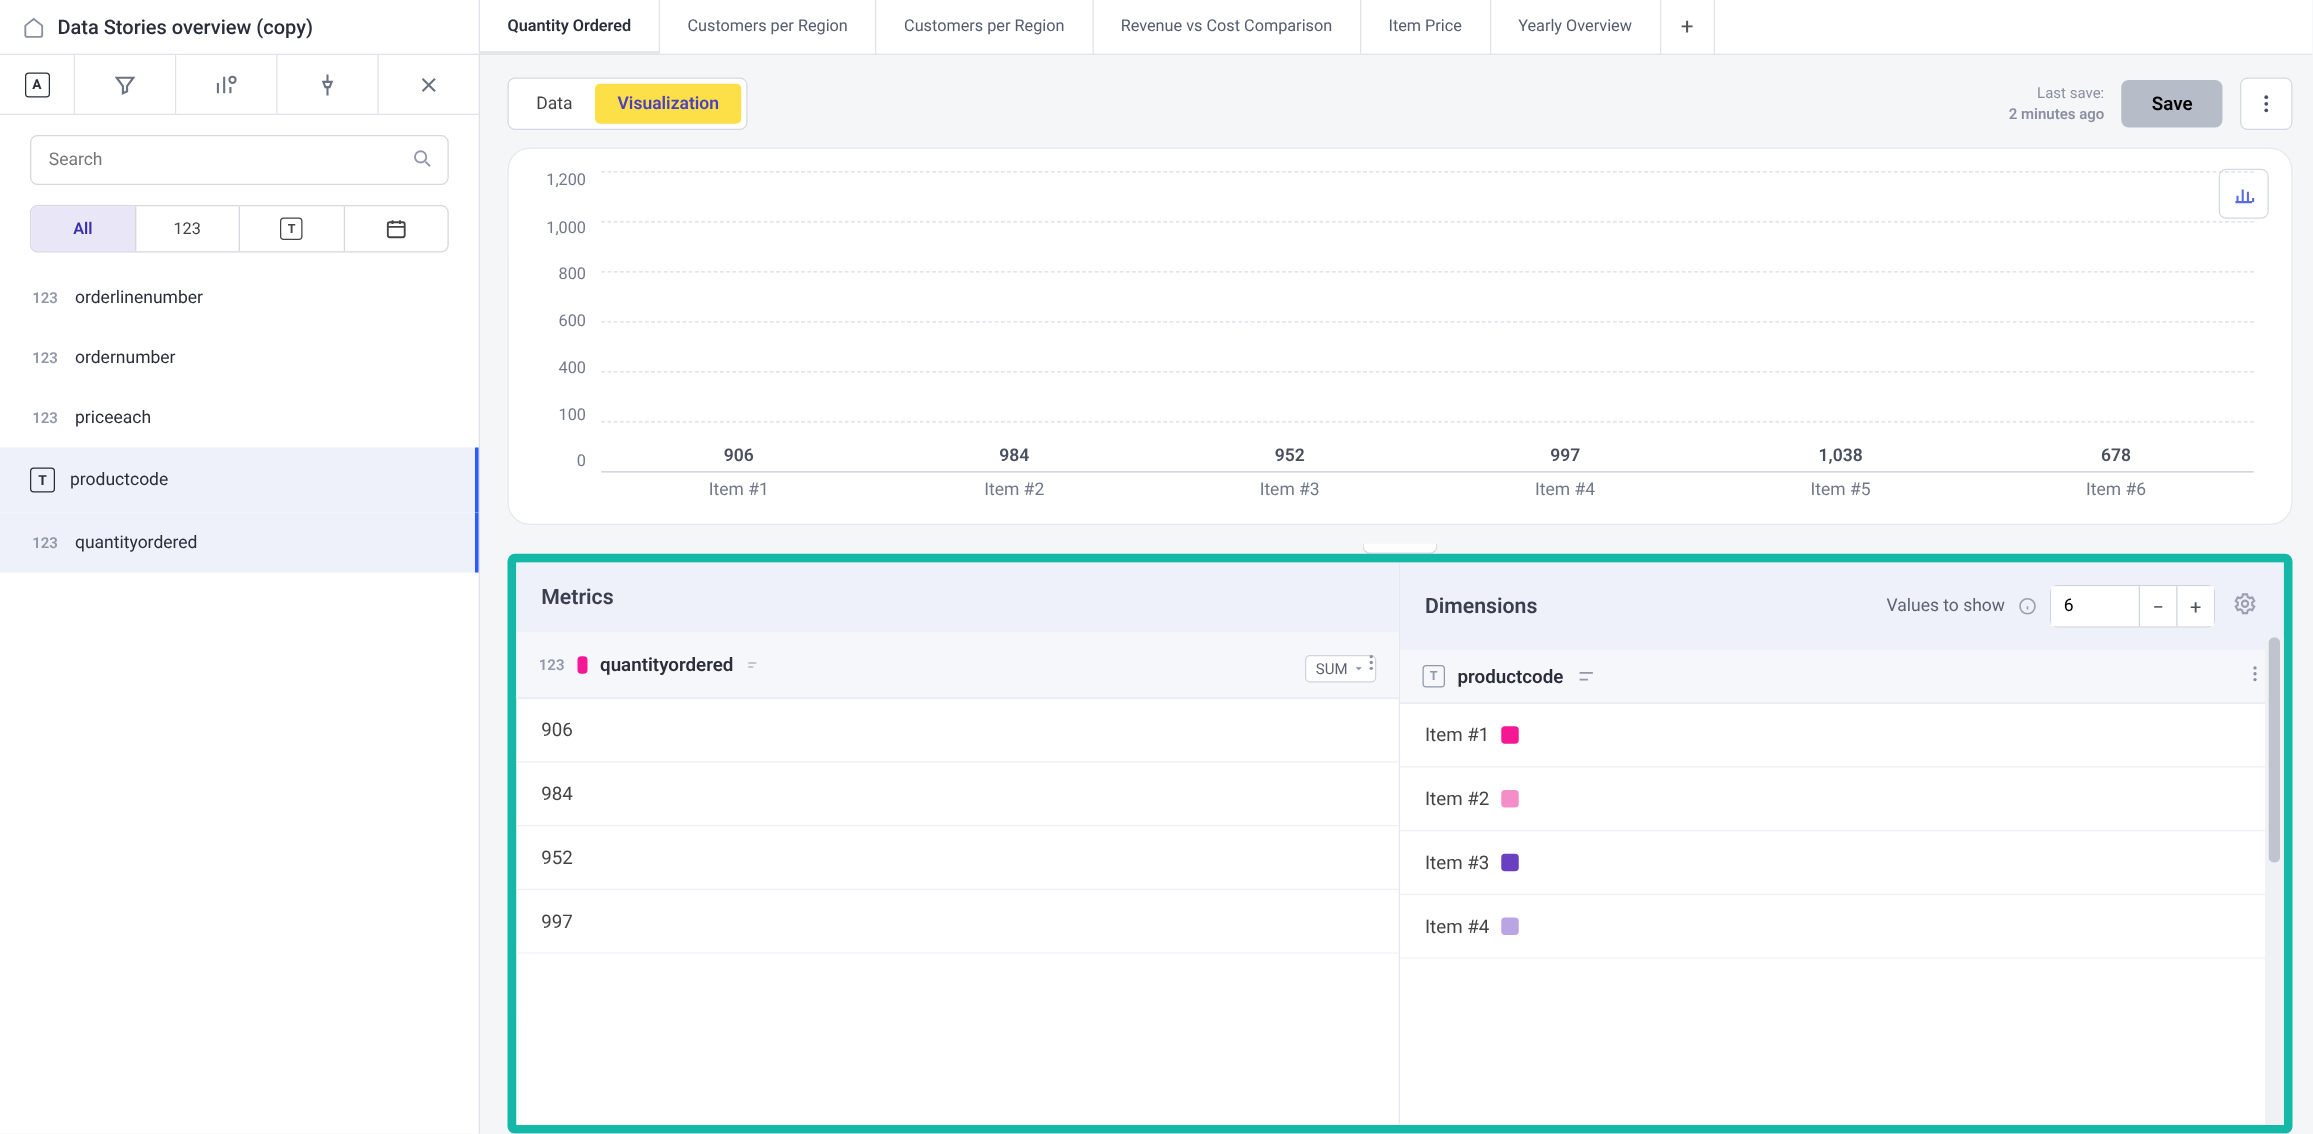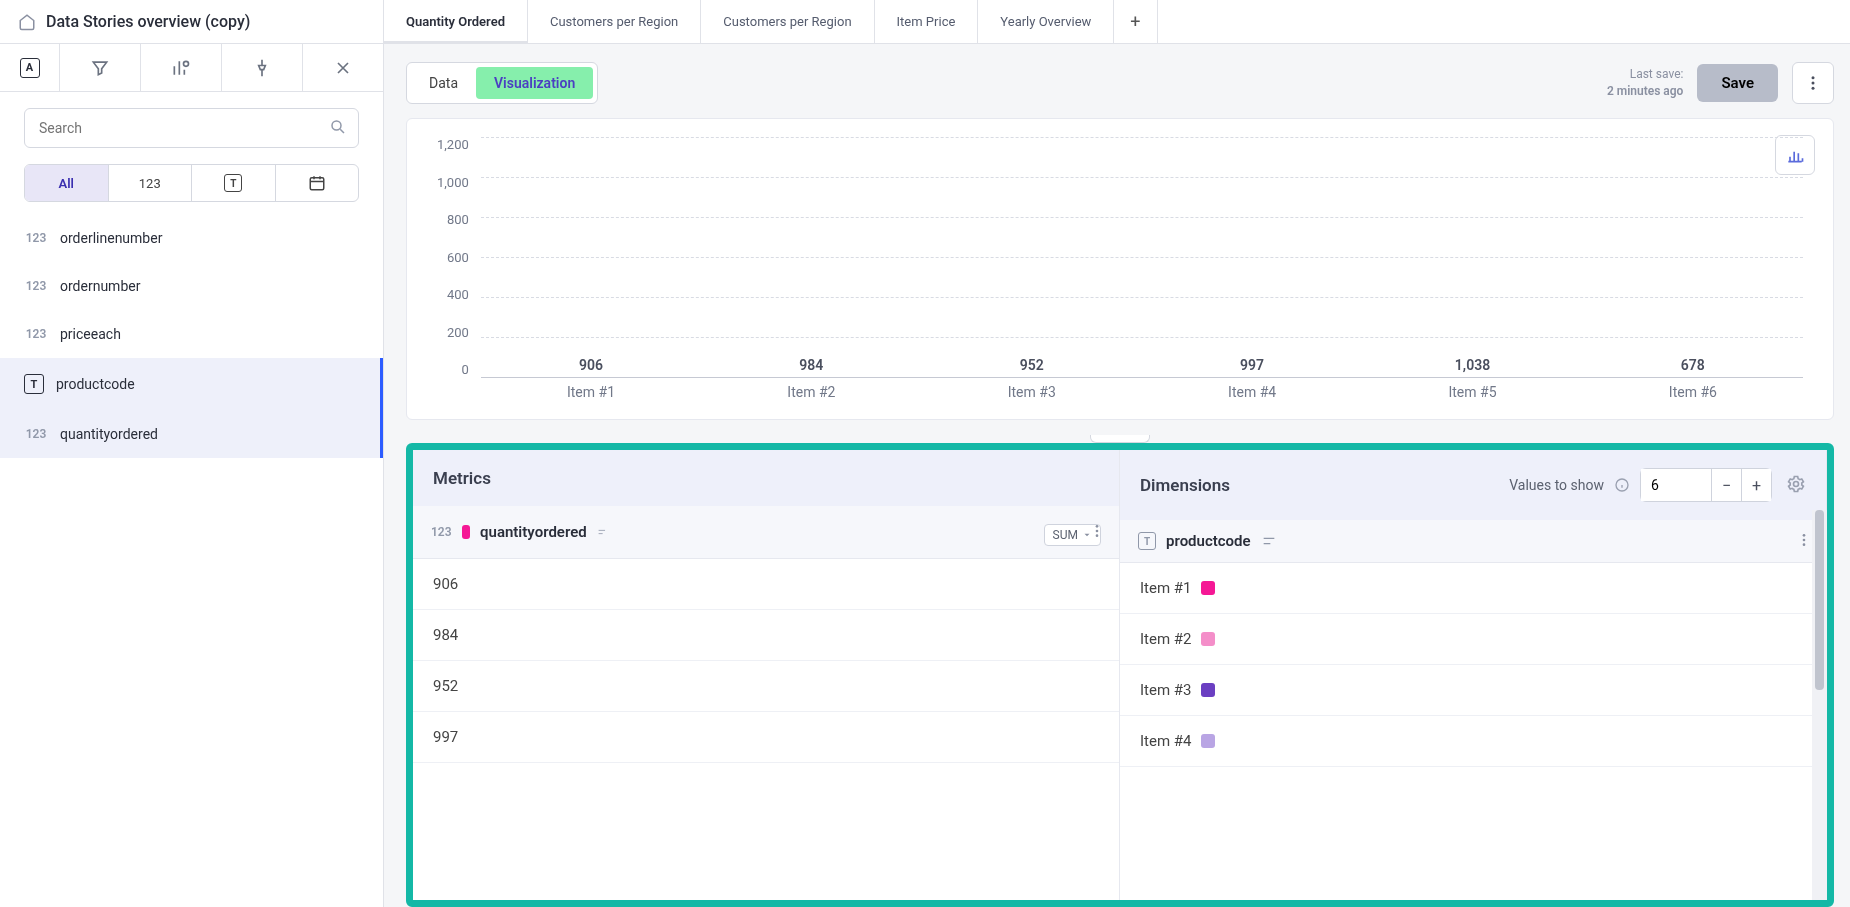--- a/index.html
+++ b/index.html
@@ -36,28 +36,28 @@
   .sb-field .ftype { font-size: 12px; color: #9098a9; font-weight: 600; width: 24px; text-align: center; }
   .sb-field.selgroup { background: #eef0fa; border-right: 3px solid #2c5cff; }
   .sb-footer { padding: 18px; display: flex; justify-content: center; border-top: 1px solid #e0e2e8; }
   .sb-create { display: flex; align-items: center; gap: 10px; padding: 10px 22px; border: 1px solid #cfd3dd; border-radius: 6px; background: #fff; font-size: 15px; font-weight: 600; cursor: pointer; }
   
   
   .content { flex: 1; padding: 18px 16px 0 22px; display: flex; flex-direction: column; overflow: hidden; }
   .content-top { display: flex; align-items: center; justify-content: space-between; margin-bottom: 14px; }
   .mode-toggle { display: inline-flex; border: 1px solid #d5d8e0; border-radius: 6px; background: #fff; padding: 4px; }
   .mode-btn { padding: 8px 18px; border-radius: 4px; font-size: 14px; cursor: pointer; color: #444; }
-  .mode-btn.active { background: #86efac; color: #4b3fc2; font-weight: 600; text-align: center; }
+  .mode-btn.active { background: #fde047; color: #4b3fc2; font-weight: 600; text-align: center; }
   .save-area { display: flex; align-items: center; gap: 14px; }
   .lastsave { text-align: right; font-size: 12px; color: #8a90a1; line-height: 1.4; }
   .savebtn { background: #b7bcc9; color: #000000; padding: 10px 24px; border-radius: 6px; font-weight: 600; font-size: 15px; cursor: pointer; border: none; }
   .kebab-btn { width: 42px; height: 42px; border: 1px solid #d5d8e0; border-radius: 6px; background: #fff; display: flex; align-items: center; justify-content: center; cursor: pointer; }
   
   
-  .chart-card { background: #fff; border: 1px solid #e6e8ef; border-radius: 6px; padding: 18px 30px 12px; position: relative; margin-bottom: 16px; }
+  .chart-card { background: #fff; border: 1px solid #e6e8ef; border-radius: 18px; padding: 18px 30px 12px; position: relative; margin-bottom: 16px; }
   .chart-type-btn { position: absolute; top: 16px; right: 18px; width: 40px; height: 40px; border: 1px solid #d5d8e0; border-radius: 6px; display: flex; align-items: center; justify-content: center; cursor: pointer; color: #5a6bdc; }
   .chart-plot { display: flex; height: 270px; }
   .chart-y { display: flex; flex-direction: column; justify-content: space-between; align-items: flex-end; padding-right: 12px; font-size: 13px; color: #717889; padding-bottom: 30px; }
   .chart-bars-area { flex: 1; position: relative; }
   .grid { position: absolute; inset: 0 0 30px 0; }
   .grid .gline { position: absolute; left: 0; right: 0; border-top: 1px dashed #d8dbe3; }
   .grid .gline.base { border-top: 1px solid #c6c9d3; }
   .bars-row { position: absolute; left: 0; right: 0; bottom: 30px; top: 0; display: flex; justify-content: space-around; align-items: flex-end; }
   .bar-col { flex: 1; display: flex; flex-direction: column; align-items: center; }
   .bar-label { font-size: 14px; font-weight: 600; color: #4a4f5e; margin-bottom: 4px; }
@@ -98,20 +98,21 @@
   <div class="crumb">
     <svg width="18" height="18" viewBox="0 0 24 24" fill="none" stroke="#8a90a1" stroke-width="2">
         <path d="M3 10l9-7 9 7v10a2 2 0 0 1-2 2H5a2 2 0 0 1-2-2z"></path>
       </svg>
     <span>Data Stories overview (copy)</span>
   </div>
   <div class="tabs" id="tabs-row">
       <div class="tab active">Quantity Ordered</div>
       <div class="tab">Customers per Region</div>
       <div class="tab">Customers per Region</div>
+      <div class="tab">Revenue vs Cost Comparison</div>
       <div class="tab">Item Price</div>
       <div class="tab">Yearly Overview</div>
       <div class="tab addtab">+</div>
     </div>
 </div>
 
 <div class="main">
 
   <div class="sidebar">
     <div class="sb-toolbar">
@@ -214,21 +215,21 @@
             <path d="M4 20h16M6 20v-6M11 20V8M16 20v-10M21 20v-4"></path>
           </svg>
       </div>
       <div class="chart-plot">
         <div class="chart-y" id="yaxis">
             <div>1,200</div>
             <div>1,000</div>
             <div>800</div>
             <div>600</div>
             <div>400</div>
-            <div>200</div>
+            <div>100</div>
             <div>0</div>
           </div>
         <div class="chart-bars-area">
           <div class="grid" id="grid">
               <div class="gline" style="top: 0%;"></div>
               <div class="gline" style="top: 16.6667%;"></div>
               <div class="gline" style="top: 33.3333%;"></div>
               <div class="gline" style="top: 50%;"></div>
               <div class="gline" style="top: 66.6667%;"></div>
               <div class="gline" style="top: 83.3333%;"></div>

